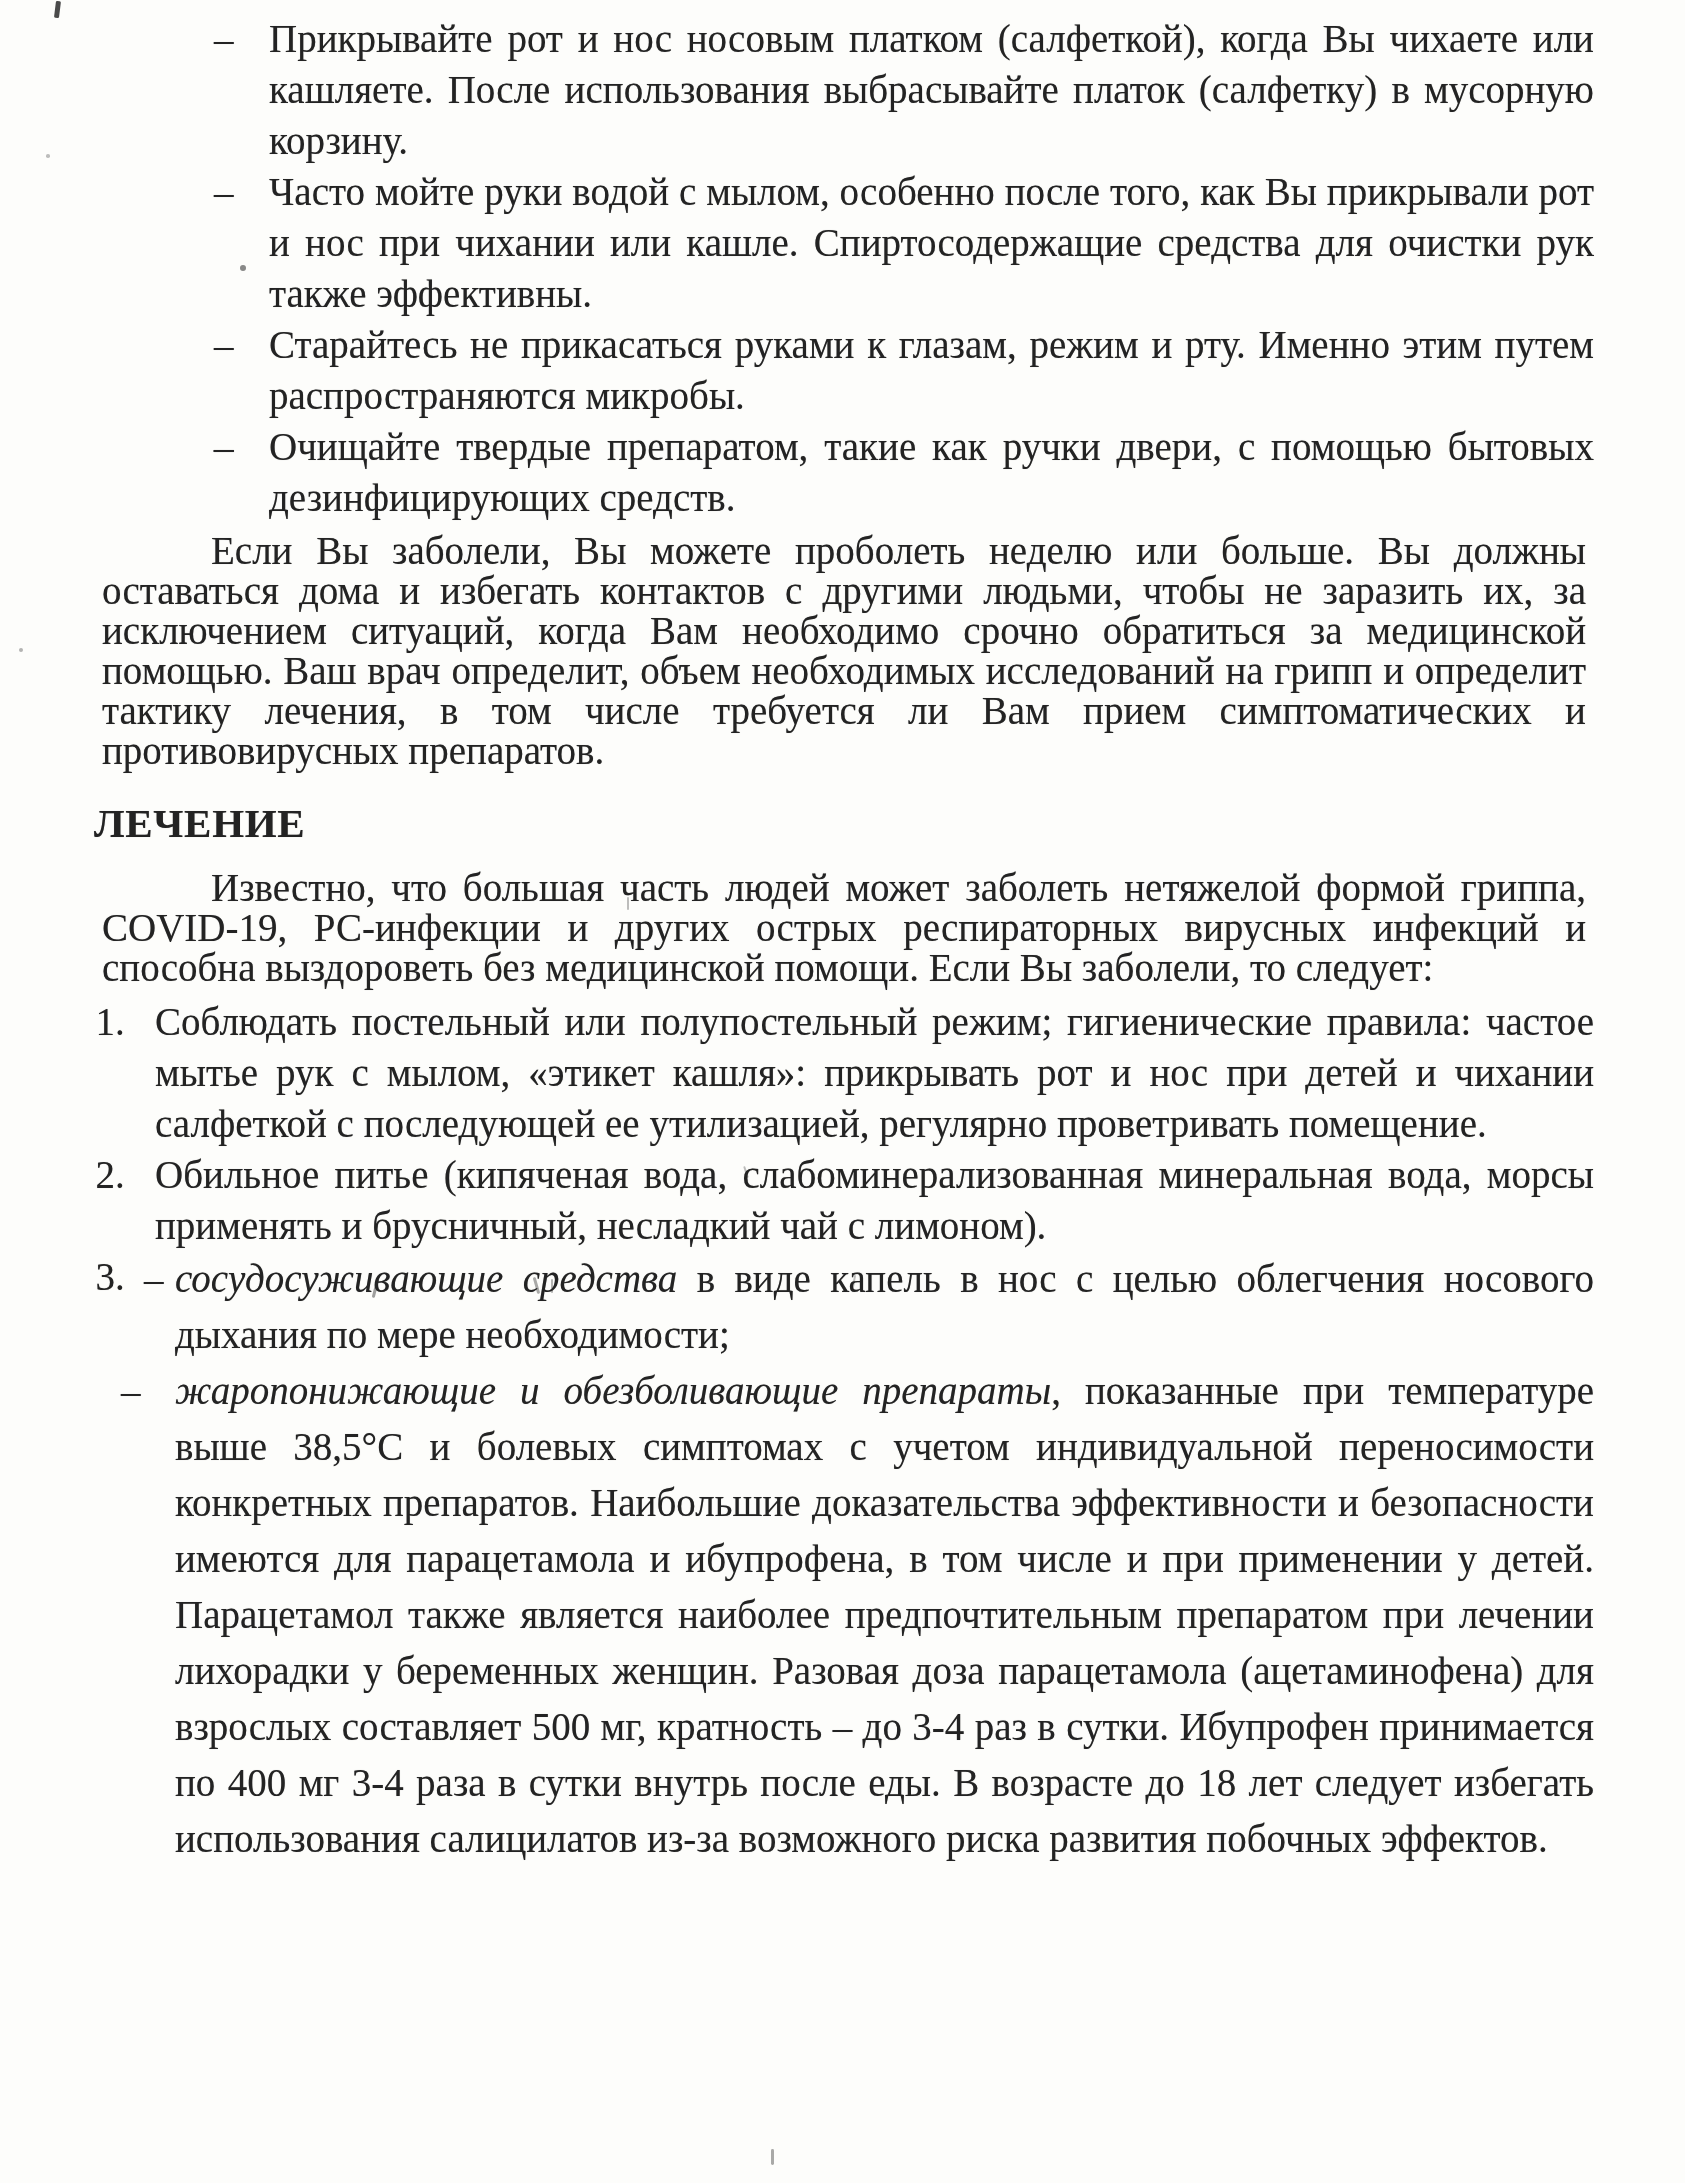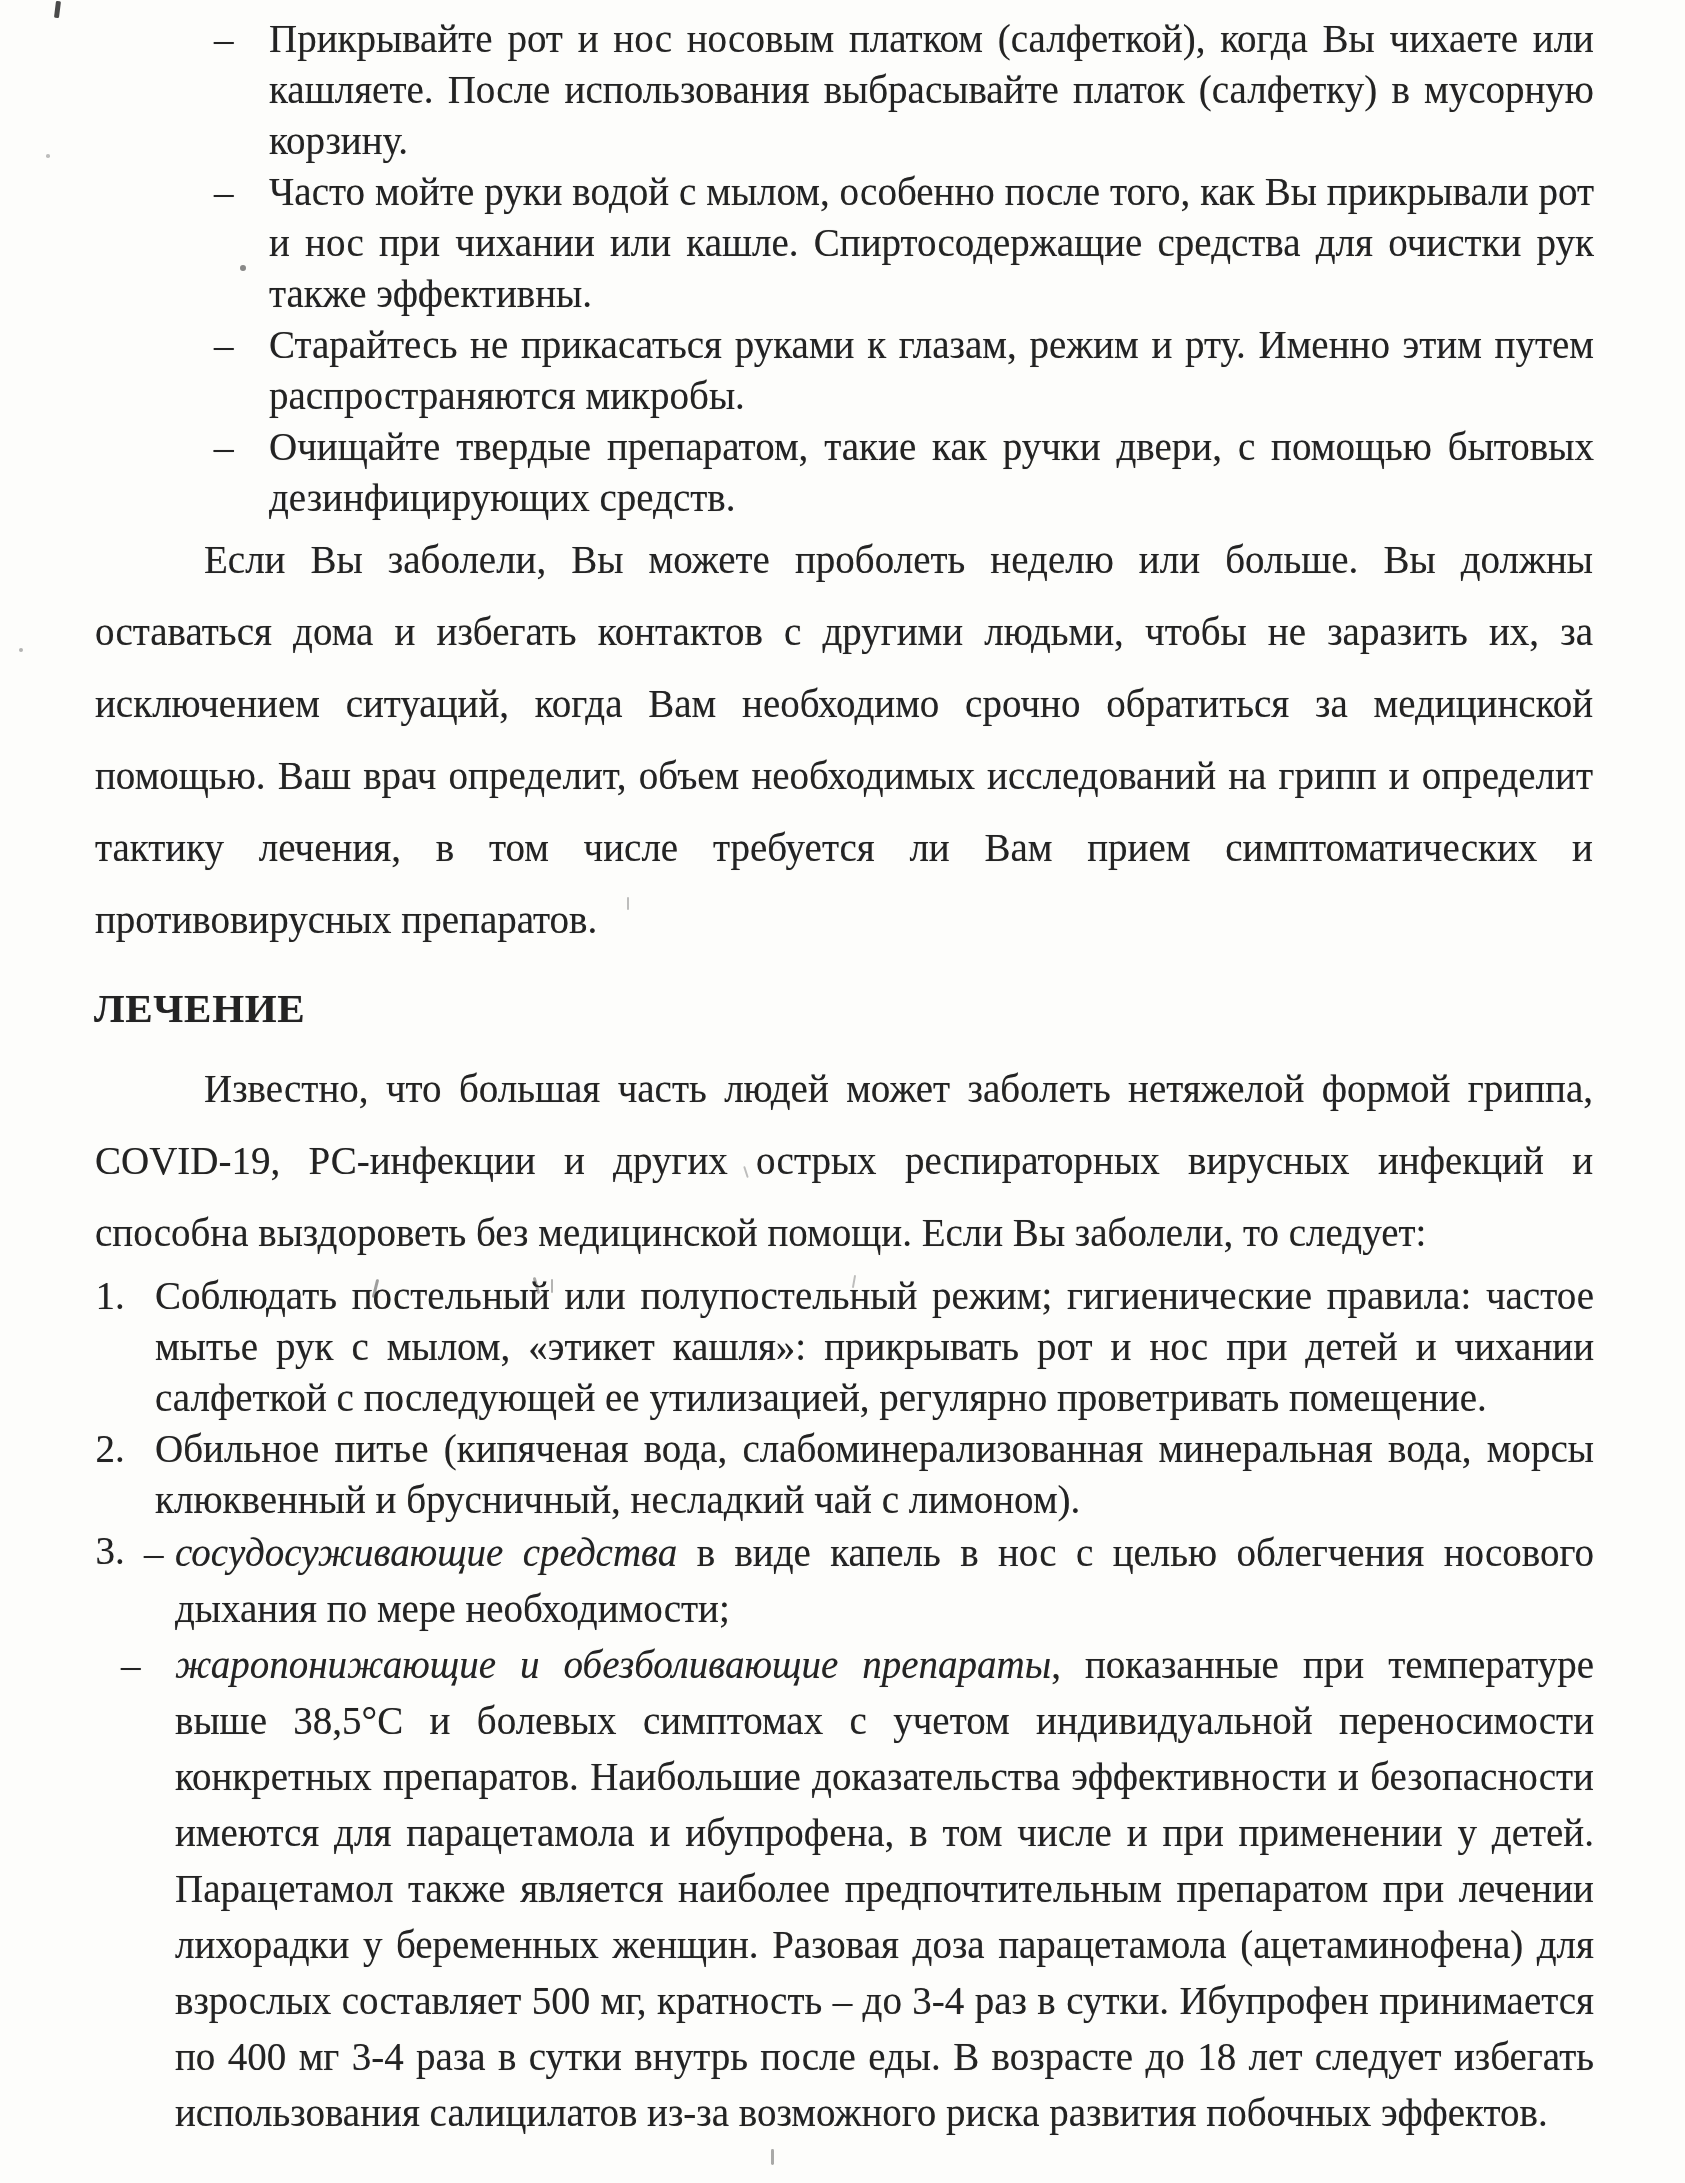--- a/index.html
+++ b/index.html
@@ -22,22 +22,22 @@
     padding-left:175px;
     line-height:51px;
     text-align:justify;
   }
   .b-item .dash{
     position:absolute;left:120px;top:0;
     font-style:normal;
   }
   
   .para{
-    margin:1px;
-    line-height:72px;
+    margin:8px;
+    line-height:40px;
     text-align:justify;
     text-indent:109px;
   }
   
   .h-treat{
     margin:23px 0 16px 0;
     font-size:41px;
     font-weight:bold;
     line-height:58px;
     letter-spacing:0.7px;
@@ -110,21 +110,21 @@
 
   <p class="para">Известно, что большая часть людей может заболеть нетяжелой формой гриппа, COVID-19, РС-инфекции и других острых респираторных вирусных инфекций и способна выздороветь без медицинской помощи. Если Вы заболели, то следует:</p>
 
   <div>
     <div class="num-item">
       <span class="num">1.</span>
       <span>Соблюдать постельный или полупостельный режим; гигиенические правила: частое мытье рук с мылом, «этикет кашля»: прикрывать рот и нос при детей и чихании салфеткой с последующей ее утилизацией, регулярно проветривать помещение.</span>
     </div>
     <div class="num-item">
       <span class="num">2.</span>
-      <span>Обильное питье (кипяченая вода, слабоминерализованная минеральная вода, морсы клюквенный и брусничный, несладкий чай с лимоном).</span>
+      <span>Обильное питье (кипяченая вода, слабоминерализованная минеральная вода, морсы применять и брусничный, несладкий чай с лимоном).</span>
     </div>
     <div class="num-item">
       <span class="num">3.</span>
     </div>
   </div>
 
   <div>
     <div class="sub-item sub1">
       <span class="dash">–</span><i>сосудосуживающие средства</i><span> в виде капель в нос с целью облегчения носового дыхания по мере необходимости;</span>
     </div>

